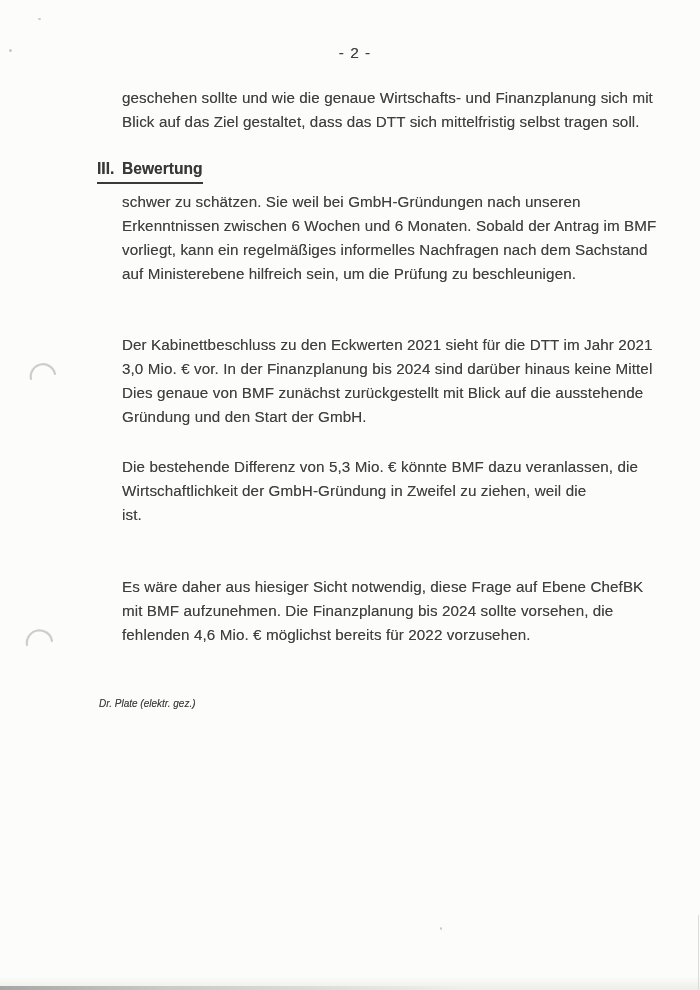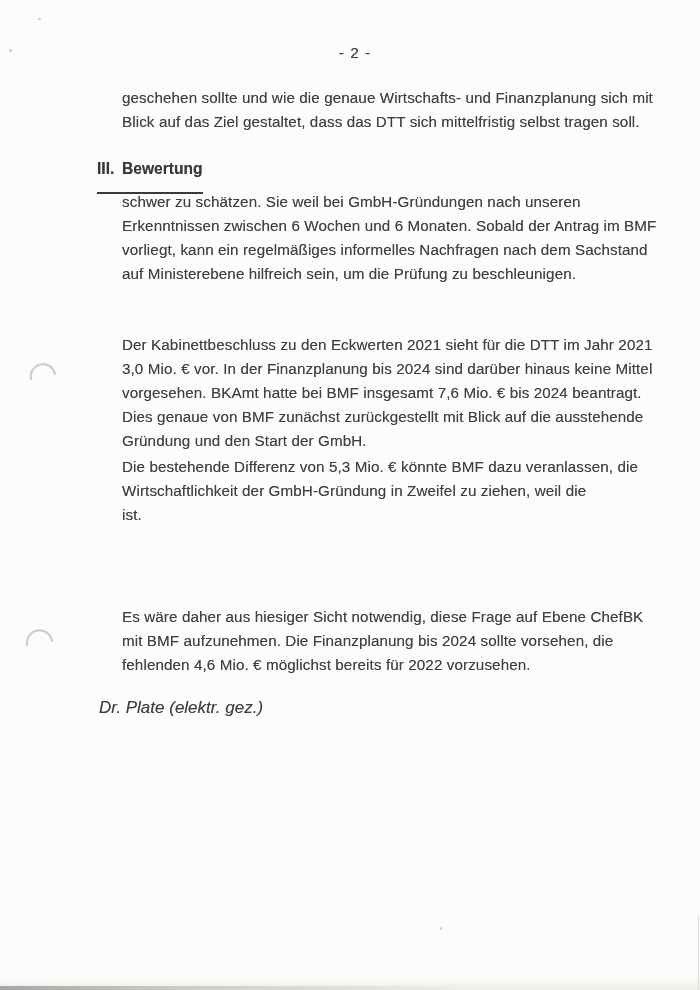--- a/index.html
+++ b/index.html
@@ -43,32 +43,32 @@
     left: 97px;
     top: 160px;
     font-size: 15.6px;
     font-weight: bold;
     color: #383838;
     text-shadow: 0 0 0.5px rgba(56,56,56,0.6);
   }
   .heading-underline {
     display: inline-block;
     border-bottom: 2px solid #3a3a3a;
-    padding-bottom: 14px;
+    padding-bottom: 4px;
     white-space: pre;
   }
   .heading-num {
     display: inline-block;
     width: 25px;
   }
   .signature {
     position: absolute;
     left: 99px;
     top: 698px;
-    font-size: 17px;
+    font-size: 10px;
     font-style: italic;
     white-space: pre;
   }
   .punch-marks {
     position: absolute;
     left: 0; top: 0;
     pointer-events: none;
   }
   .speck {
     position: absolute;
@@ -114,32 +114,31 @@
   <div class="para ink" style="top:190px">
     <div class="text-line">schwer zu schätzen. Sie weil bei GmbH-Gründungen nach unseren</div>
     <div class="text-line">Erkenntnissen zwischen 6 Wochen und 6 Monaten. Sobald der Antrag im BMF</div>
     <div class="text-line">vorliegt, kann ein regelmäßiges informelles Nachfragen nach dem Sachstand</div>
     <div class="text-line">auf Ministerebene hilfreich sein, um die Prüfung zu beschleunigen.</div>
   </div>
 
   <div class="para ink" style="top:333px">
     <div class="text-line">Der Kabinettbeschluss zu den Eckwerten 2021 sieht für die DTT im Jahr 2021</div>
     <div class="text-line">3,0 Mio. € vor. In der Finanzplanung bis 2024 sind darüber hinaus keine Mittel</div>
-    <div class="text-line">vorgesehen. BKAmt hatte bei BMF insgesamt 7,6 Mio. € bis 2024 beantragt.</div>
     <div class="text-line">Dies genaue von BMF zunächst zurückgestellt mit Blick auf die ausstehende</div>
     <div class="text-line">Gründung und den Start der GmbH.</div>
   </div>
 
   <div class="para ink" style="top:455px">
     <div class="text-line">Die bestehende Differenz von 5,3 Mio. € könnte BMF dazu veranlassen, die</div>
     <div class="text-line">Wirtschaftlichkeit der GmbH-Gründung in Zweifel zu ziehen, weil die</div>
     <div class="text-line">ist.</div>
   </div>
 
-  <div class="para ink" style="top:605px">
+  <div class="para ink" style="top:575px">
     <div class="text-line">Es wäre daher aus hiesiger Sicht notwendig, diese Frage auf Ebene ChefBK</div>
     <div class="text-line">mit BMF aufzunehmen. Die Finanzplanung bis 2024 sollte vorsehen, die</div>
     <div class="text-line">fehlenden 4,6 Mio. € möglichst bereits für 2022 vorzusehen.</div>
   </div>
 
   <div class="signature ink">Dr. Plate (elektr. gez.)</div>
 
   <svg class="punch-marks" width="700" height="990" viewBox="0 0 700 990">
     <path d="M 31 379 A 12 12 0 1 1 55 374" fill="none" stroke="#c4c4c4" stroke-width="2.2" stroke-linecap="round" opacity="0.85"></path>
     <path d="M 27 645 A 12.5 12.5 0 1 1 52 641" fill="none" stroke="#c4c4c4" stroke-width="2.2" stroke-linecap="round" opacity="0.85"></path>

